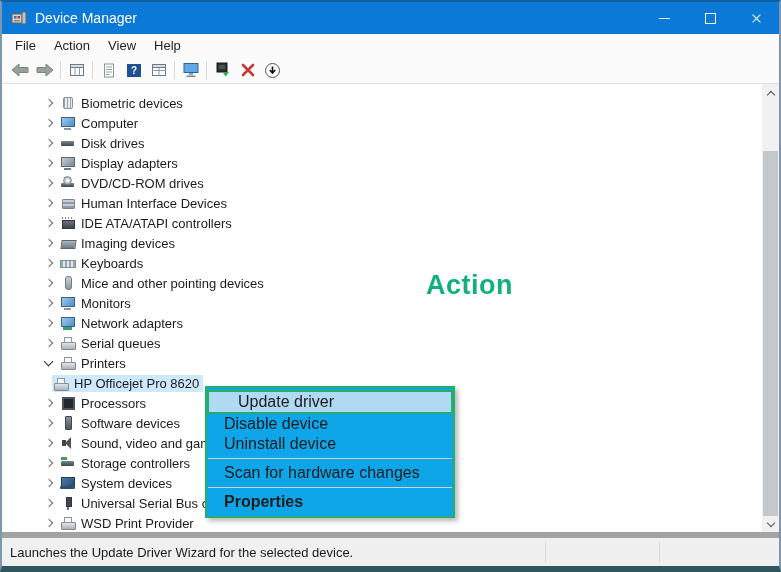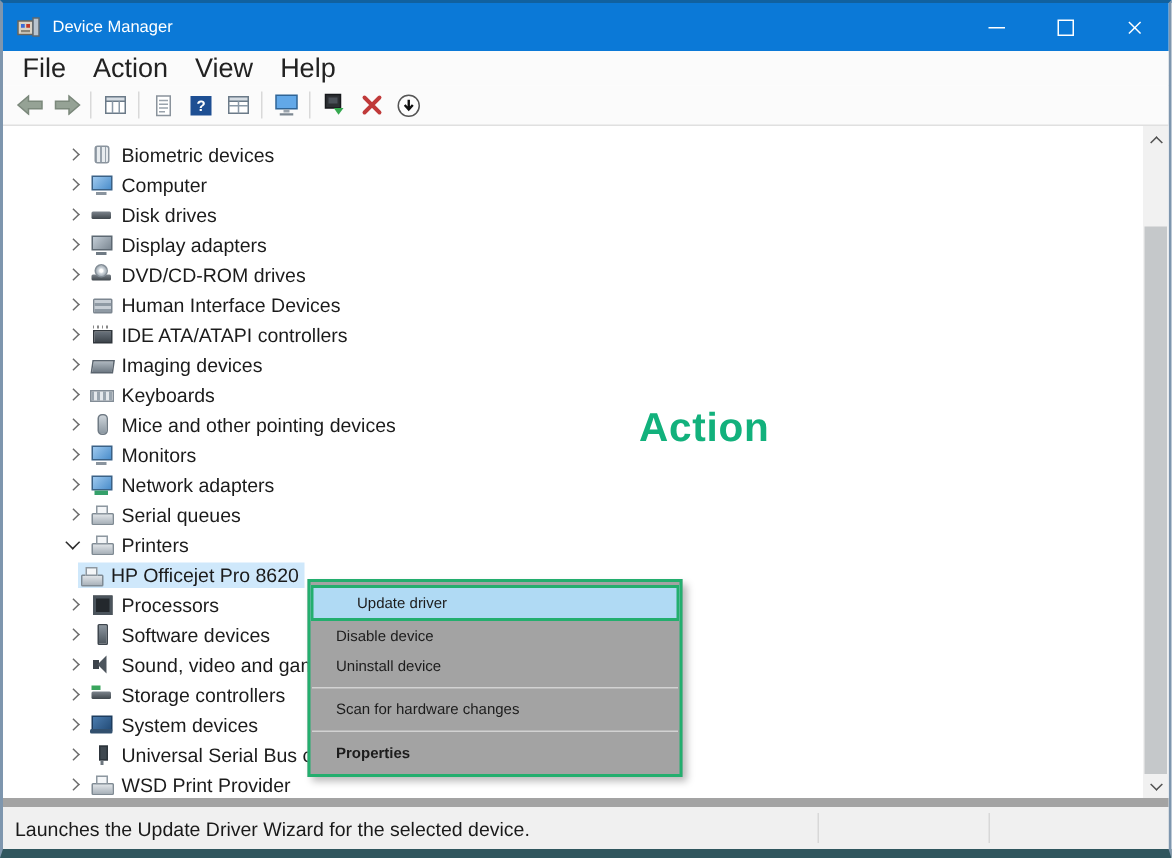--- a/index.html
+++ b/index.html
@@ -6,33 +6,33 @@
   body{width:781px;height:572px;position:relative;overflow:hidden;
        font-family:"Liberation Sans",sans-serif;background:#fff}
   .win{position:absolute;inset:0;box-sizing:border-box;
        border-left:2px solid #7e96ae;border-right:2px solid #7e96ae;
        border-top:2px solid #11619f;border-bottom:6px solid #30565e;
        display:flex;flex-direction:column}
 
   
   .titlebar{height:32px;background:#0b79d7;display:flex;align-items:center;color:#fff;flex:none}
   .appicon{margin-left:9px;flex:none;display:flex}
-  .title{font-size:11px;margin-left:8px}
+  .title{font-size:14px;margin-left:8px}
   .controls{margin-left:auto;display:flex;height:100%}
   .wbtn{width:46px;display:flex;align-items:center;justify-content:center;cursor:default}
   .glyph-min{width:11px;height:1px;background:#fff}
   .glyph-max{width:9px;height:9px;border:1px solid #fff}
   .glyph-close{position:relative;width:11px;height:11px}
   .glyph-close::before,.glyph-close::after{content:"";position:absolute;left:5px;top:0;width:1px;height:11px;background:#fff}
   .glyph-close::before{transform:rotate(45deg)}
   .glyph-close::after{transform:rotate(-45deg)}
 
   
   .menubar{height:23px;background:#fbfbfb;display:flex;align-items:center;padding-left:4px;
-           flex:none;font-size:18px;color:#222}
+           flex:none;font-size:13px;color:#222}
   .menu-item{padding:0 9px}
 
   
   .toolbar{height:26px;background:#fbfbfb;border-bottom:1px solid #e0e0e0;display:flex;
            align-items:center;padding-left:5px;flex:none}
   .tbtn{width:25px;height:22px;display:flex;align-items:center;justify-content:center}
   .tsep{width:1px;height:18px;background:#d9d9d9;margin:0 3px}
 
   
   .content{flex:1;position:relative;background:#fff;overflow:hidden}
@@ -105,23 +105,23 @@
   .scroll{position:absolute;top:0;right:0;width:17px;bottom:0;background:#f1f1f1}
   .sbtn{position:absolute;left:0;width:17px;height:17px}
   .sup{top:0}.sdn{bottom:0}
   .sup::before{content:"";position:absolute;left:6px;top:8px;width:5px;height:5px;
      border-top:1px solid #505050;border-left:1px solid #505050;transform:rotate(45deg)}
   .sdn::before{content:"";position:absolute;left:6px;top:5px;width:5px;height:5px;
      border-bottom:1px solid #505050;border-right:1px solid #505050;transform:rotate(45deg)}
   .sthumb{position:absolute;left:1px;width:15px;top:67px;height:365px;background:#c5c8ca}
 
   
-  .ctx{position:absolute;left:203px;top:302px;width:246px;background:#a3a3a3;
+  .ctx{position:absolute;left:203px;top:302px;width:246px;background:#0ea5e9;
        border:2px solid #23ae6e;box-shadow:3px 3px 5px rgba(0,0,0,.28);
-       font-size:10px;color:#1c1c1c;padding:2px 0 4px;z-index:5}
+       font-size:16px;color:#1c1c1c;padding:2px 0 4px;z-index:5}
   .mi{height:20px;display:flex;align-items:center;padding-left:17px}
   .mi-hl{background:#b0daf4;border:2px solid #23ae6e;padding-left:29px;height:20px}
   .mi-bold{font-weight:bold}
   .msep{height:1px;background:#d2d2d2;margin:4px 1px}
 
   
   .wm{position:absolute;left:424px;top:186px;font-size:27px;font-weight:bold;
       color:#12b17c;letter-spacing:.5px;z-index:2}
 
   

